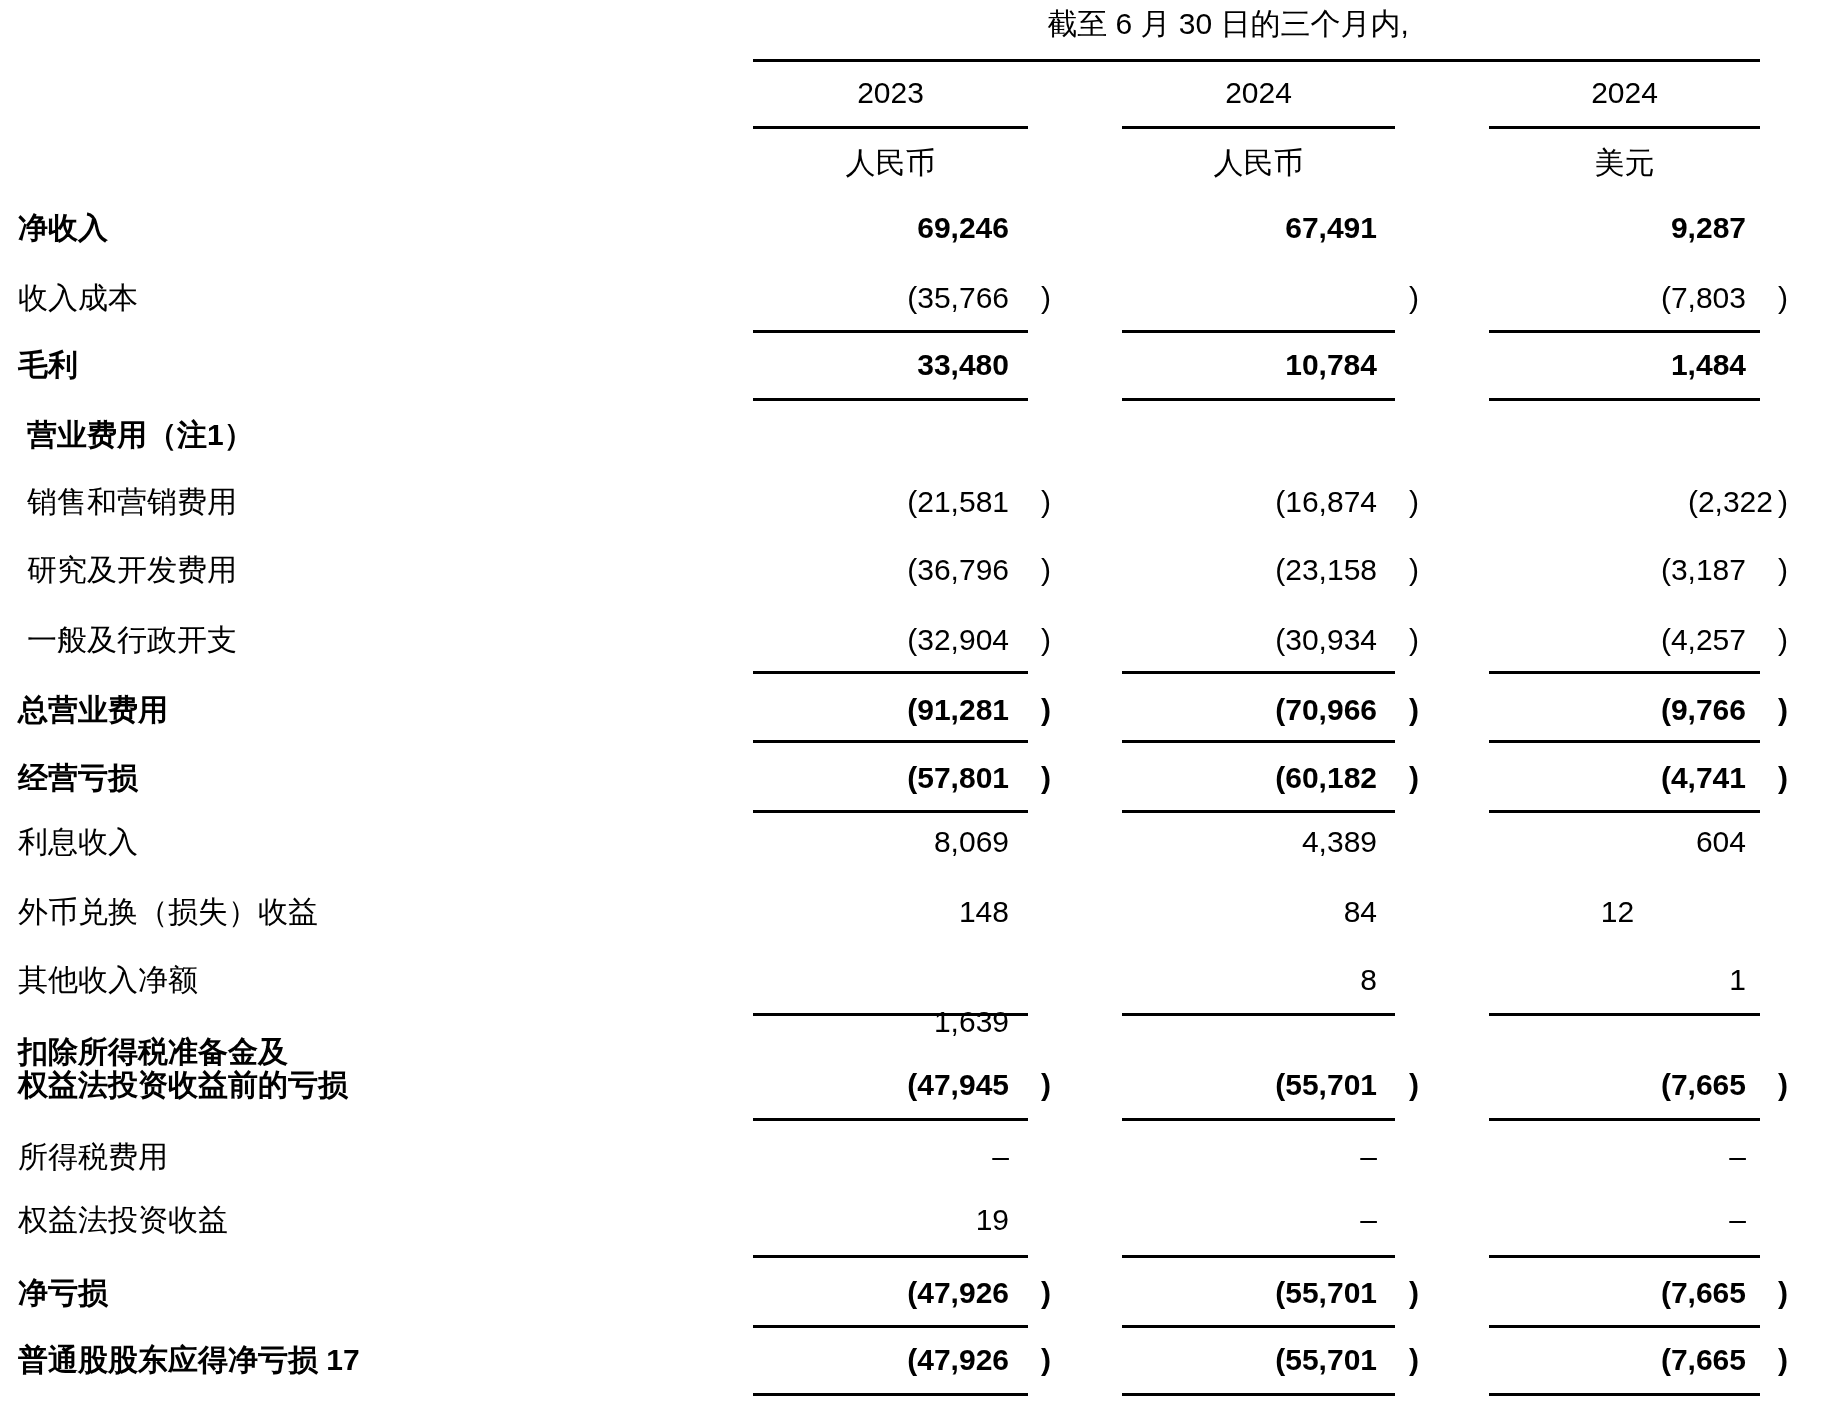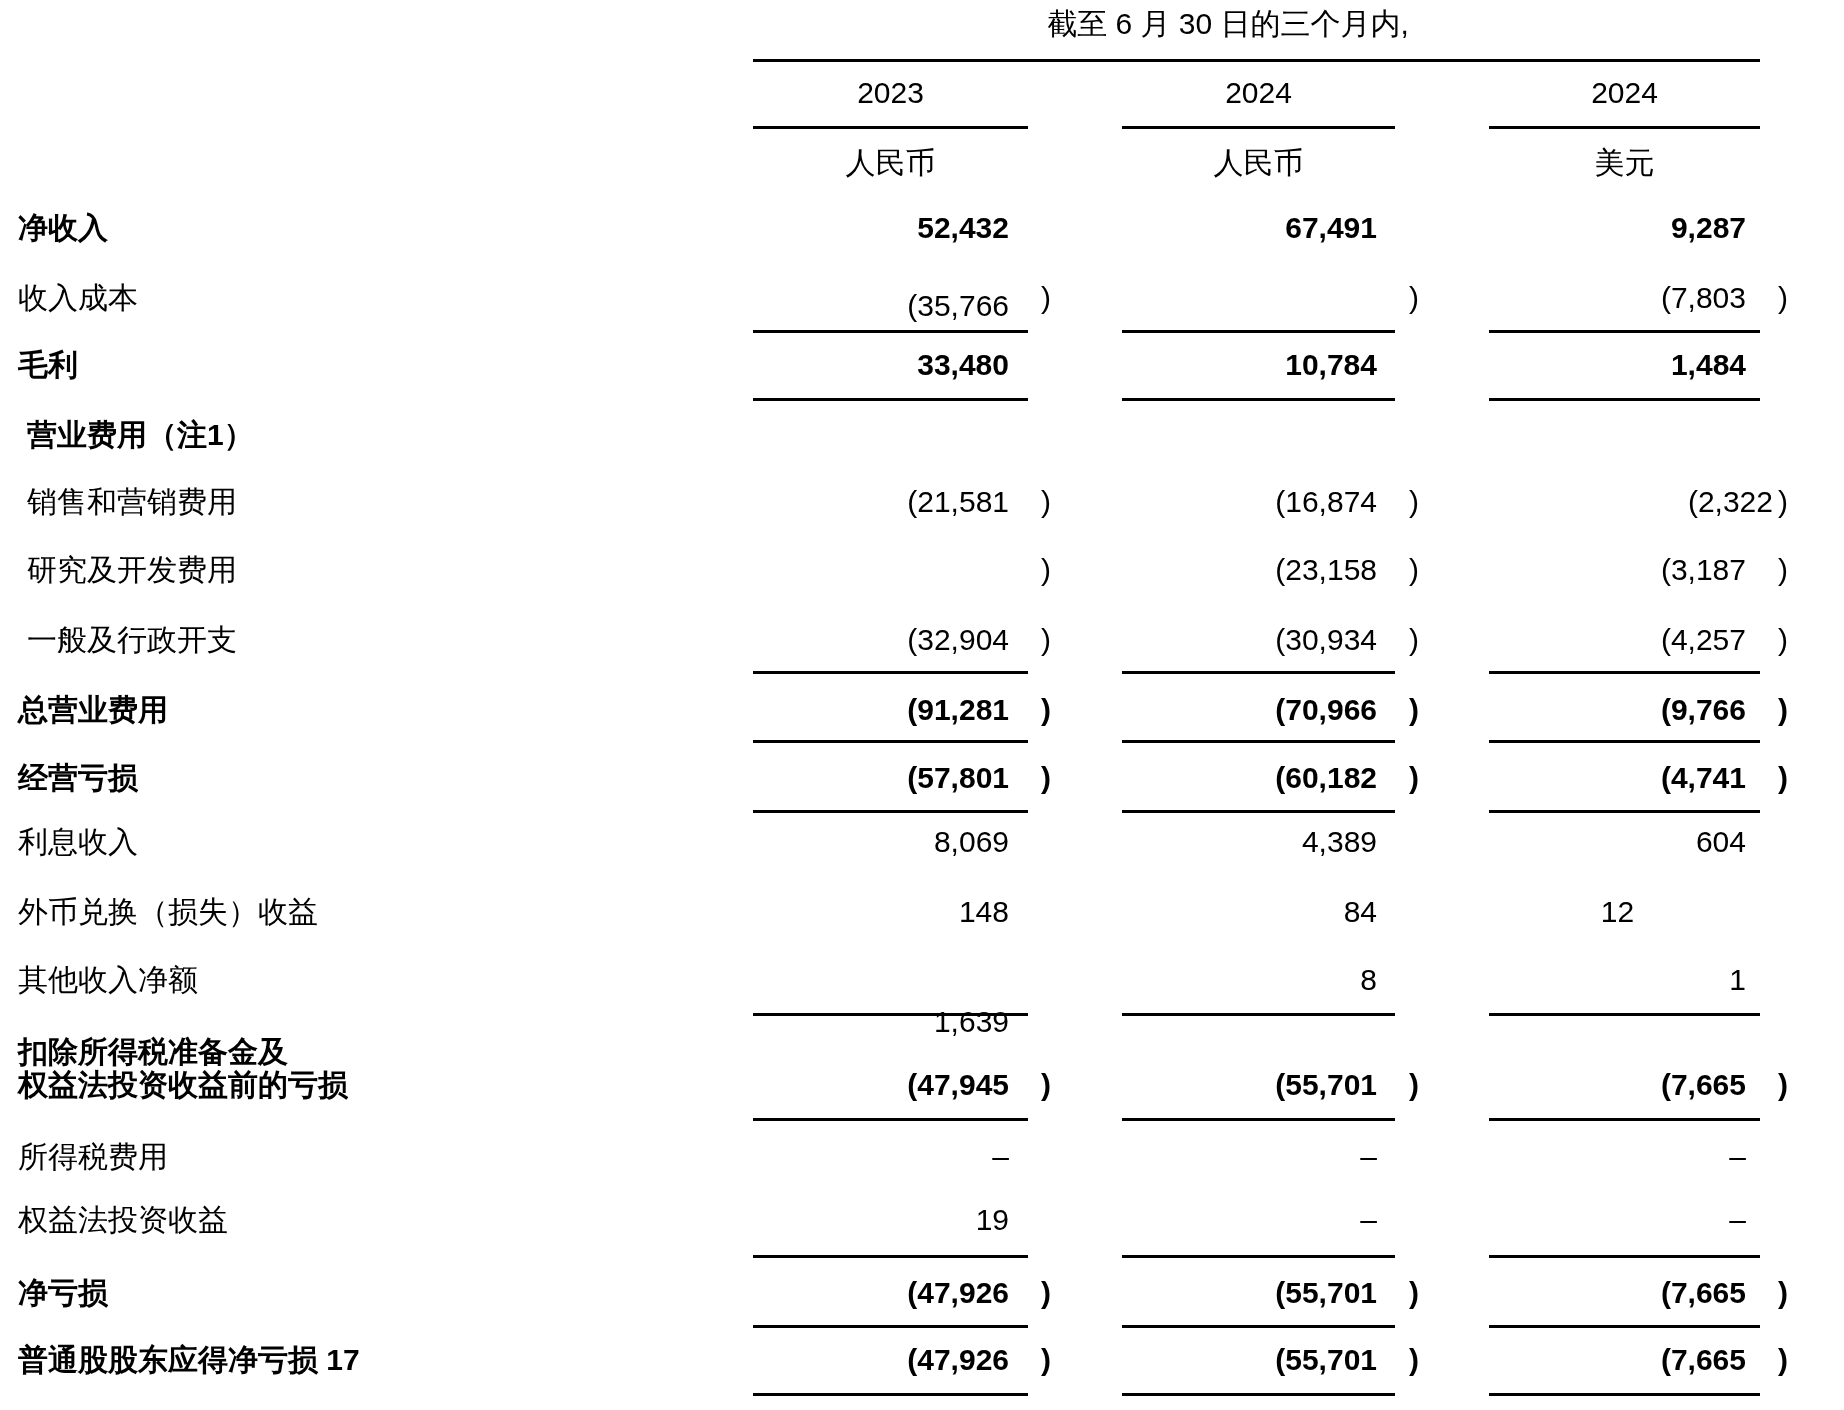--- a/index.html
+++ b/index.html
@@ -73,42 +73,43 @@
     <div class="rule" style="left: 753px; top: 1255px; width: 275px;"></div>
     <div class="rule" style="left: 1122px; top: 1255px; width: 273px;"></div>
     <div class="rule" style="left: 1489px; top: 1255px; width: 271px;"></div>
     <div class="rule" style="left: 753px; top: 1325px; width: 275px;"></div>
     <div class="rule" style="left: 1122px; top: 1325px; width: 273px;"></div>
     <div class="rule" style="left: 1489px; top: 1325px; width: 271px;"></div>
     <div class="rule" style="left: 753px; top: 1393px; width: 275px;"></div>
     <div class="rule" style="left: 1122px; top: 1393px; width: 273px;"></div>
     <div class="rule" style="left: 1489px; top: 1393px; width: 271px;"></div>
     <div class="t bold" style="left: 18px; top: 206px;">净收入</div>
-    <div class="t right bold" style="left: 753px; top: 206px; width: 256px;">52,432</div>
+    <div class="t right bold" style="left: 753px; top: 206px; width: 256px;">69,246</div>
     <div class="t right bold" style="left: 1122px; top: 206px; width: 255px;">67,491</div>
     <div class="t right bold" style="left: 1489px; top: 206px; width: 257px;">9,287</div>
     <div class="t" style="left: 18px; top: 276px;">收入成本</div>
-    <div class="t right" style="left: 753px; top: 276px; width: 256px; margin-top: 8px;">(35,766</div>
+    <div class="t right" style="left: 753px; top: 276px; width: 256px;">(35,766</div>
     <div class="t center" style="left: 1031px; top: 276px; width: 30px;">)</div>
     <div class="t center" style="left: 1399px; top: 276px; width: 30px;">)</div>
     <div class="t right" style="left: 1489px; top: 276px; width: 257px;">(7,803</div>
     <div class="t center" style="left: 1768px; top: 276px; width: 30px;">)</div>
     <div class="t bold" style="left: 18px; top: 343px;">毛利</div>
     <div class="t right bold" style="left: 753px; top: 343px; width: 256px;">33,480</div>
     <div class="t right bold" style="left: 1122px; top: 343px; width: 255px;">10,784</div>
     <div class="t right bold" style="left: 1489px; top: 343px; width: 257px;">1,484</div>
     <div class="t bold" style="left: 27px; top: 413px;">营业费用（注1）</div>
     <div class="t" style="left: 27px; top: 480px;">销售和营销费用</div>
     <div class="t right" style="left: 753px; top: 480px; width: 256px;">(21,581</div>
     <div class="t center" style="left: 1031px; top: 480px; width: 30px;">)</div>
     <div class="t right" style="left: 1122px; top: 480px; width: 255px;">(16,874</div>
     <div class="t center" style="left: 1399px; top: 480px; width: 30px;">)</div>
     <div class="t right" style="left: 1516px; top: 480px; width: 257px;">(2,322</div>
     <div class="t center" style="left: 1768px; top: 480px; width: 30px;">)</div>
     <div class="t" style="left: 27px; top: 548px;">研究及开发费用</div>
+    <div class="t right" style="left: 753px; top: 548px; width: 256px;">(36,796</div>
     <div class="t center" style="left: 1031px; top: 548px; width: 30px;">)</div>
     <div class="t right" style="left: 1122px; top: 548px; width: 255px;">(23,158</div>
     <div class="t center" style="left: 1399px; top: 548px; width: 30px;">)</div>
     <div class="t right" style="left: 1489px; top: 548px; width: 257px;">(3,187</div>
     <div class="t center" style="left: 1768px; top: 548px; width: 30px;">)</div>
     <div class="t" style="left: 27px; top: 618px;">一般及行政开支</div>
     <div class="t right" style="left: 753px; top: 618px; width: 256px;">(32,904</div>
     <div class="t center" style="left: 1031px; top: 618px; width: 30px;">)</div>
     <div class="t right" style="left: 1122px; top: 618px; width: 255px;">(30,934</div>
     <div class="t center" style="left: 1399px; top: 618px; width: 30px;">)</div>

